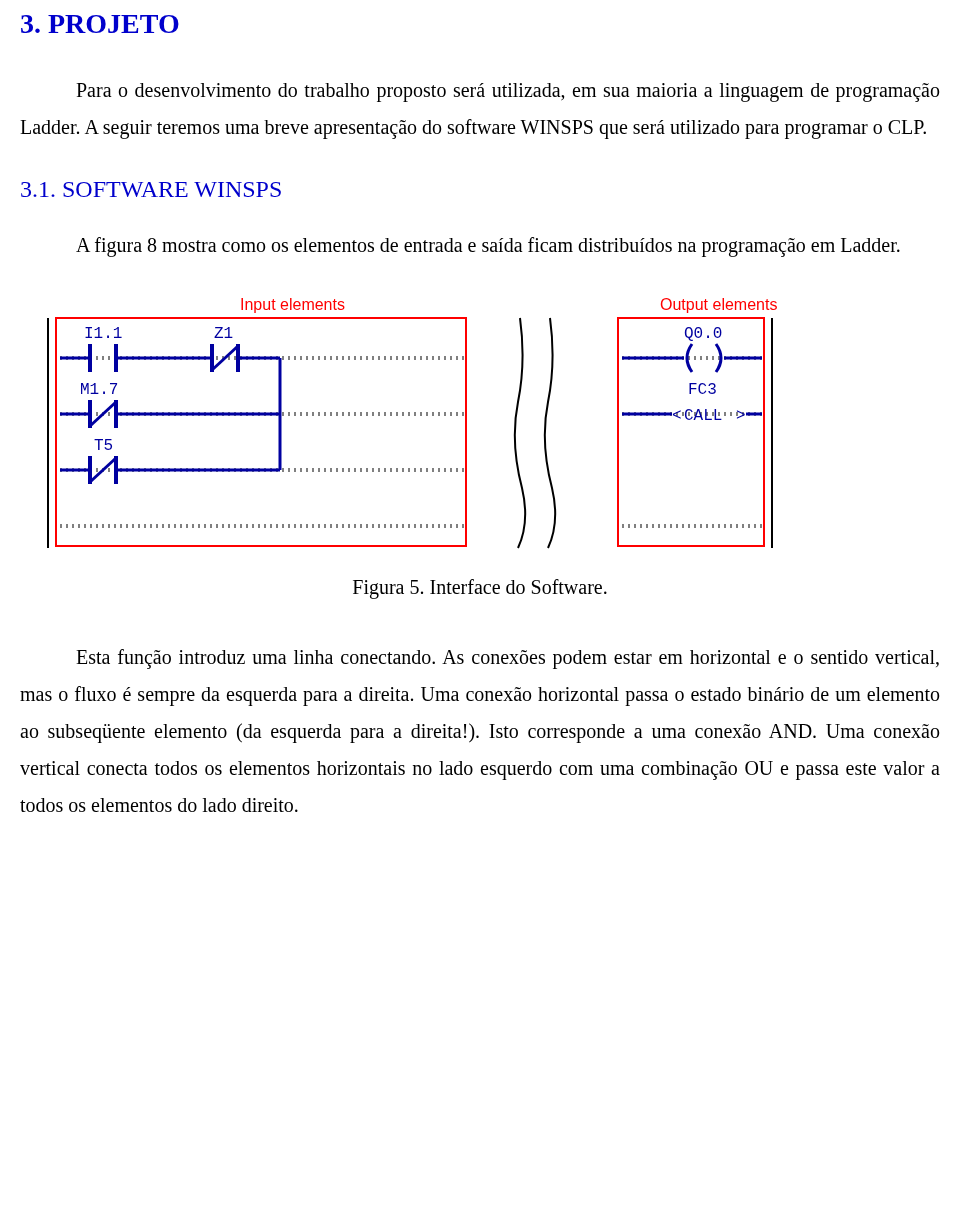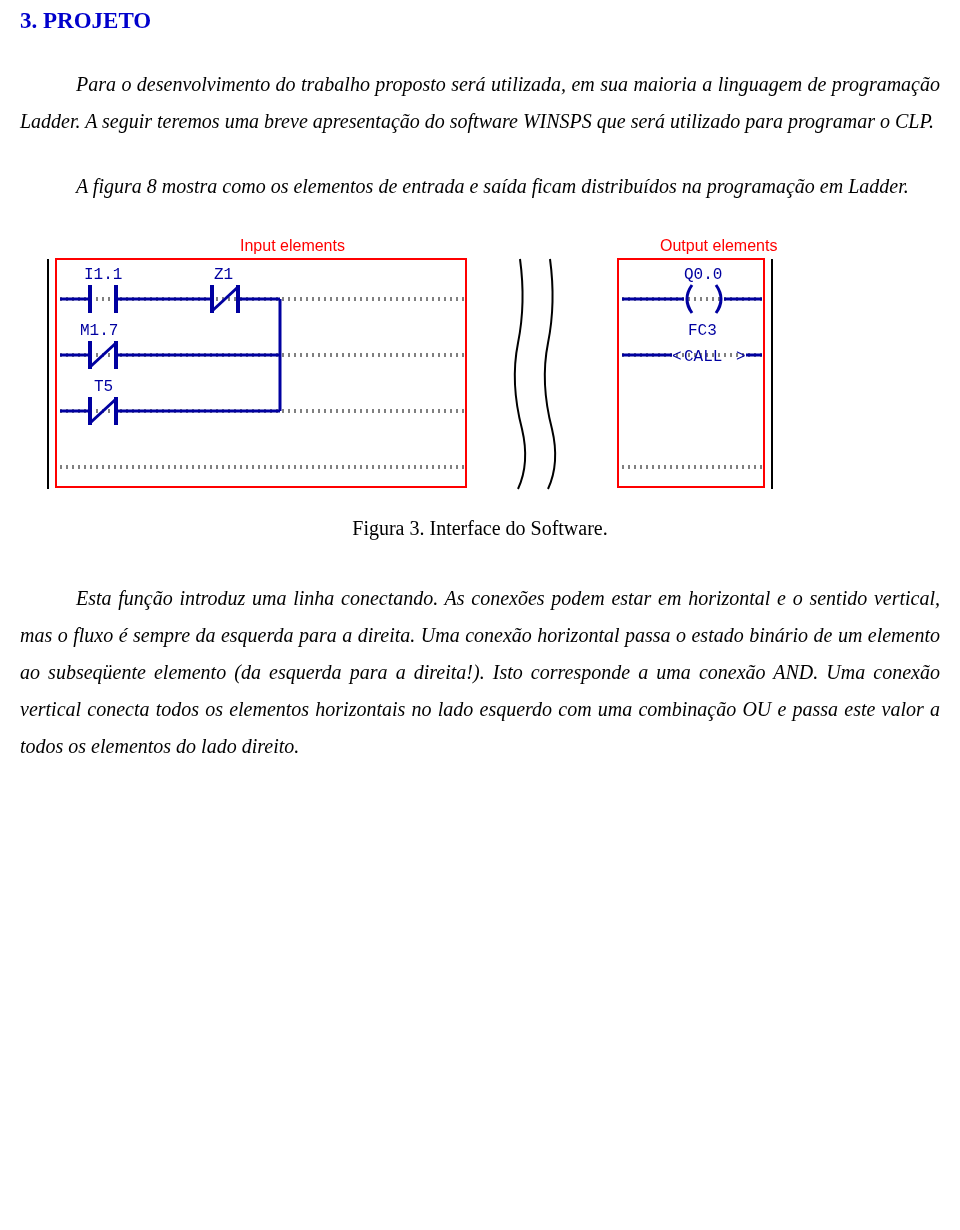--- a/index.html
+++ b/index.html
@@ -7,32 +7,32 @@
     padding: 0;
     background: #ffffff;
     font-family: "Times New Roman", Times, serif;
     color: #000000;
     width: 960px;
   }
   .page {
     padding: 0 20px;
   }
   h1.heading-1 {
-    font-size: 23px;
+    font-size: 28px;
     font-weight: bold;
     color: #0000cc;
     margin: 8px 0 32px 0;
   }
   .para {
     font-size: 20px;
     line-height: 1.85;
     text-align: justify;
     margin-bottom: 28px;
   }
-  .indent { text-indent: 56px; font-style: italic; }
+  .indent { text-indent: 56px; }
   h2.heading-2 {
     font-size: 24px;
     font-weight: normal;
     color: #0000cc;
     margin: 30px 0 24px 0;
   }
   .figure-wrap {
     display: flex;
     justify-content: flex-start;
     margin: 26px 0 24px 0;
@@ -48,20 +48,21 @@
   }
 </style>
 </head>
 <body>
 
 <div class="page">
   <h1 class="heading-1">3. PROJETO</h1>
 
   <p class="para indent">Para o desenvolvimento do trabalho proposto será utilizada, em sua maioria a linguagem de programação Ladder. A seguir teremos uma breve apresentação do software WINSPS que será utilizado para programar o CLP.</p>
 
+  <h2 class="heading-2">3.1. SOFTWARE WINSPS</h2>
 
   <p class="para indent">A figura 8 mostra como os elementos de entrada e saída ficam distribuídos na programação em Ladder.</p>
 
   <div class="figure-wrap">
     <svg class="ladder-svg" width="770" height="260" viewBox="0 0 770 260">
 
       <text x="220" y="18" fill="#ff0000" font-family="Arial,Helvetica,sans-serif" font-size="16">Input elements</text>
       <text x="640" y="18" fill="#ff0000" font-family="Arial,Helvetica,sans-serif" font-size="16">Output elements</text>
 
       <line x1="28" y1="26" x2="28" y2="256" stroke="#000000" stroke-width="2"></line>
@@ -138,16 +139,16 @@
         <line x1="602" y1="122" x2="652" y2="122" stroke="#0000a0" stroke-width="3"></line>
         <text x="652" y="128" fill="#0000a0" font-family="Courier New,monospace" font-size="16">&lt;</text>
         <text x="716" y="128" fill="#0000a0" font-family="Courier New,monospace" font-size="16">&gt;</text>
         <text x="668" y="102" fill="#0000a0" font-family="Courier New,monospace" font-size="16">FC3</text>
         <text x="664" y="128" fill="#0000a0" font-family="Courier New,monospace" font-size="16">CALL</text>
         <line x1="726" y1="122" x2="742" y2="122" stroke="#0000a0" stroke-width="3"></line>
       </g>
     </svg>
   </div>
 
-  <p class="caption">Figura 3. Interface do Software.</p>
+  <p class="caption">Figura 5. Interface do Software.</p>
 
   <p class="para indent">Esta função introduz uma linha conectando. As conexões podem estar em horizontal e o sentido vertical, mas o fluxo é sempre da esquerda para a direita. Uma conexão horizontal passa o estado binário de um elemento ao subseqüente elemento (da esquerda para a direita!). Isto corresponde a uma conexão AND. Uma conexão vertical conecta todos os elementos horizontais no lado esquerdo com uma combinação OU e passa este valor a todos os elementos do lado direito.</p>
 </div>
 
 </body></html>

